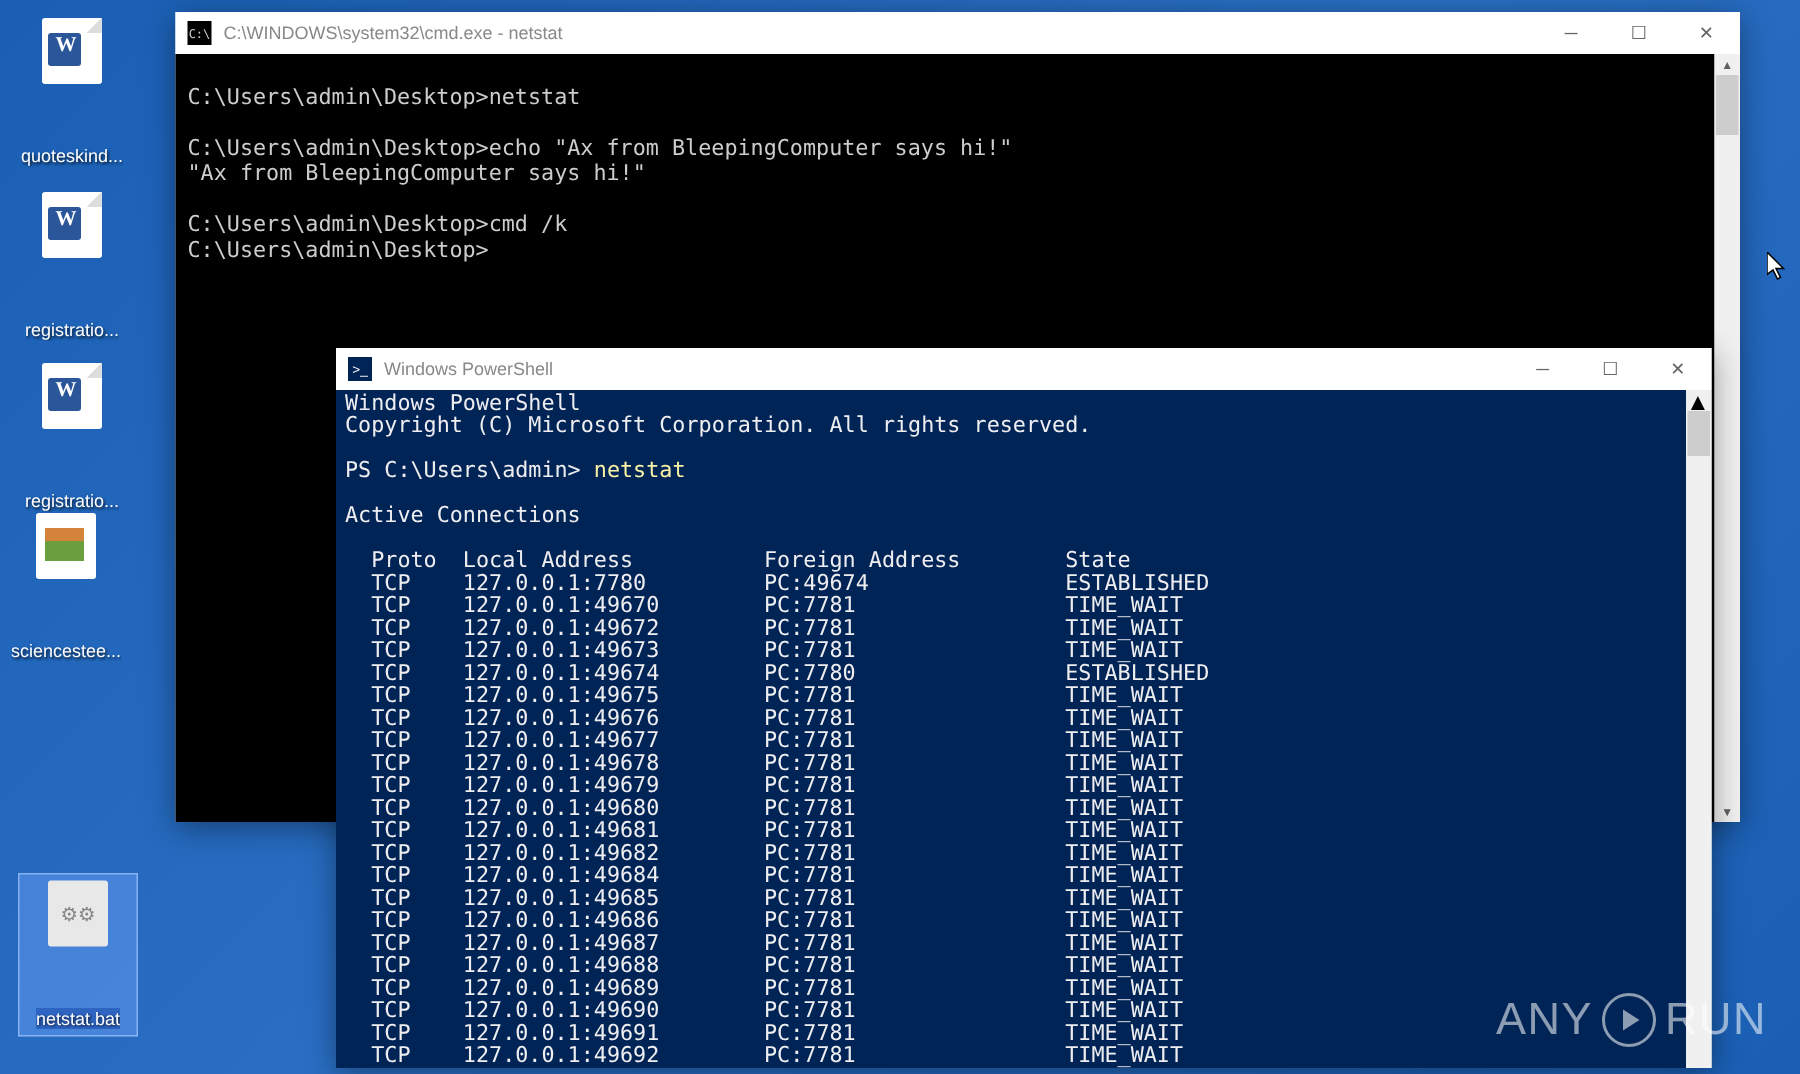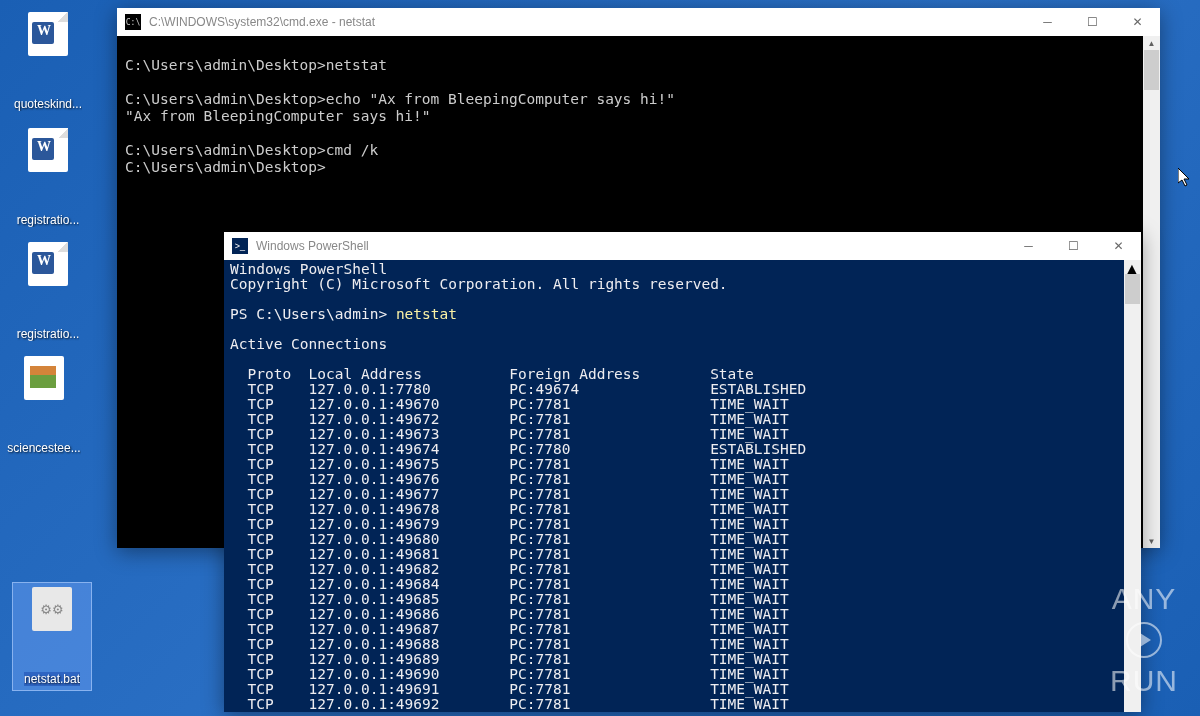--- a/index.html
+++ b/index.html
@@ -186,21 +186,20 @@
     .watermark {
       position: absolute;
       right: 22px; bottom: 18px;
       color: rgba(255,255,255,0.55);
       font-size: 30px;
       font-weight: 300;
       letter-spacing: 1px;
       display: flex;
       align-items: center;
       gap: 6px;
-      flex-direction: column;
     }
     .watermark-icon {
       width: 36px; height: 36px;
       border: 2px solid rgba(255,255,255,0.55);
       border-radius: 50%;
       display: flex; align-items: center; justify-content: center;
     }
     .watermark-icon::after {
       content:"";
       width:0;height:0;
@@ -225,21 +224,21 @@
         <div class="icon-fold"></div>
       </div>
       <div class="icon-label">registratio...</div>
     </div>
     <div class="desktop-icon" style="top: 238px; left: 8px;">
       <div class="icon-img word">
         <div class="icon-fold"></div>
       </div>
       <div class="icon-label">registratio...</div>
     </div>
-    <div class="desktop-icon" style="top: 352px; left: 4px; align-items: center;">
+    <div class="desktop-icon" style="top: 338px; left: 4px; align-items: center;">
       <div class="icon-img other"></div>
       <div class="icon-label">sciencestee...</div>
     </div>
     <div class="desktop-icon selected" style="top: 582px; left: 12px;">
       <div class="icon-img bat"></div>
       <div class="icon-label">netstat.bat</div>
     </div>
   </div>
 
 <div class="cmd-window">

